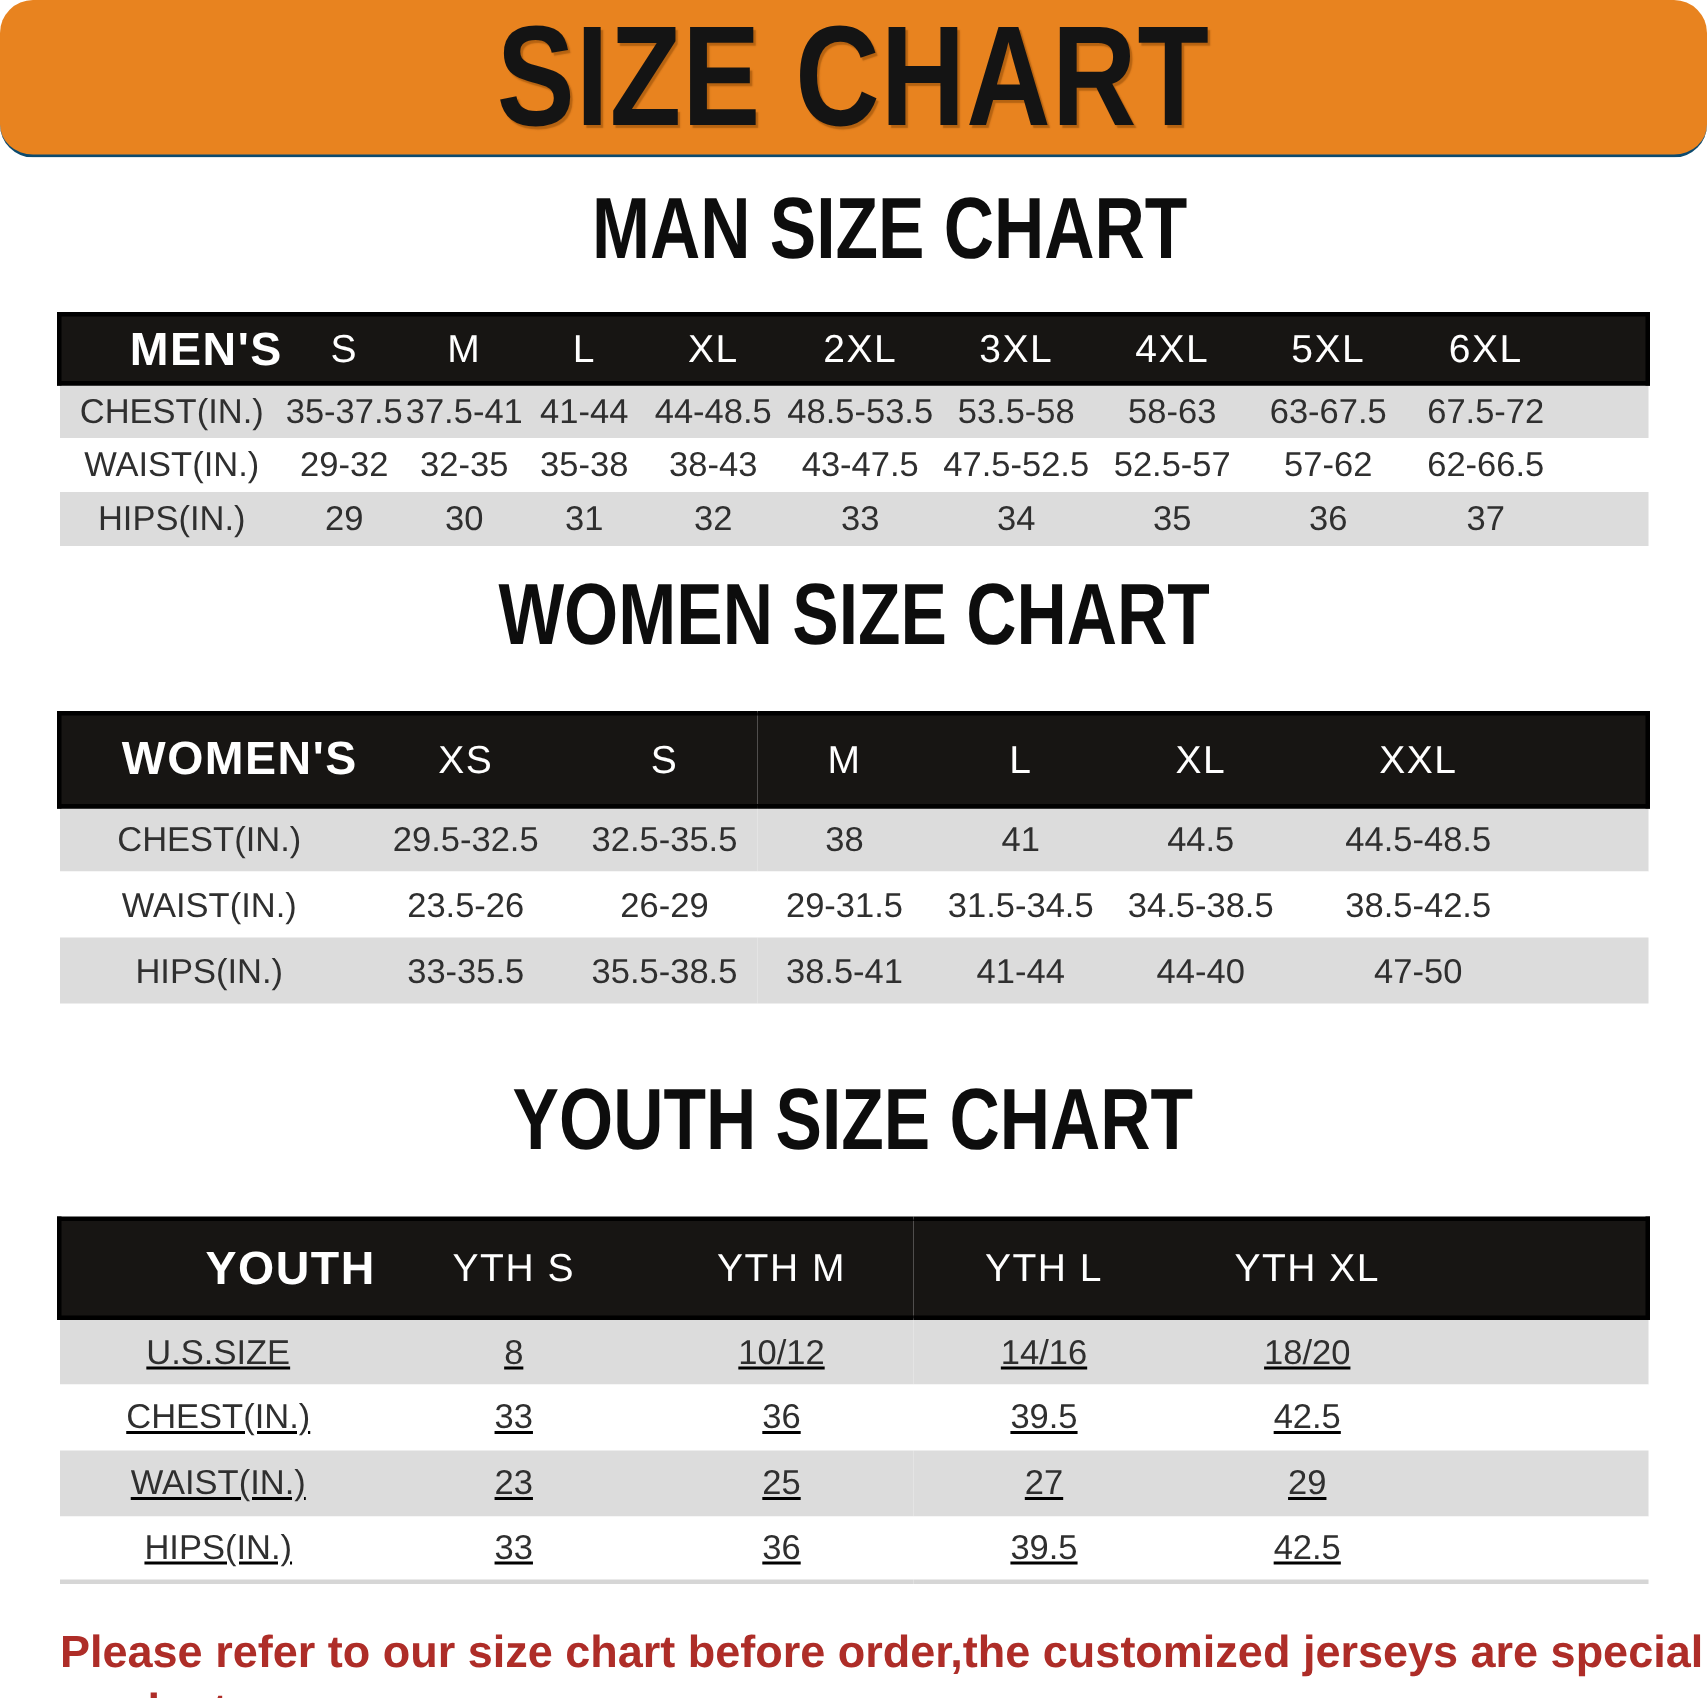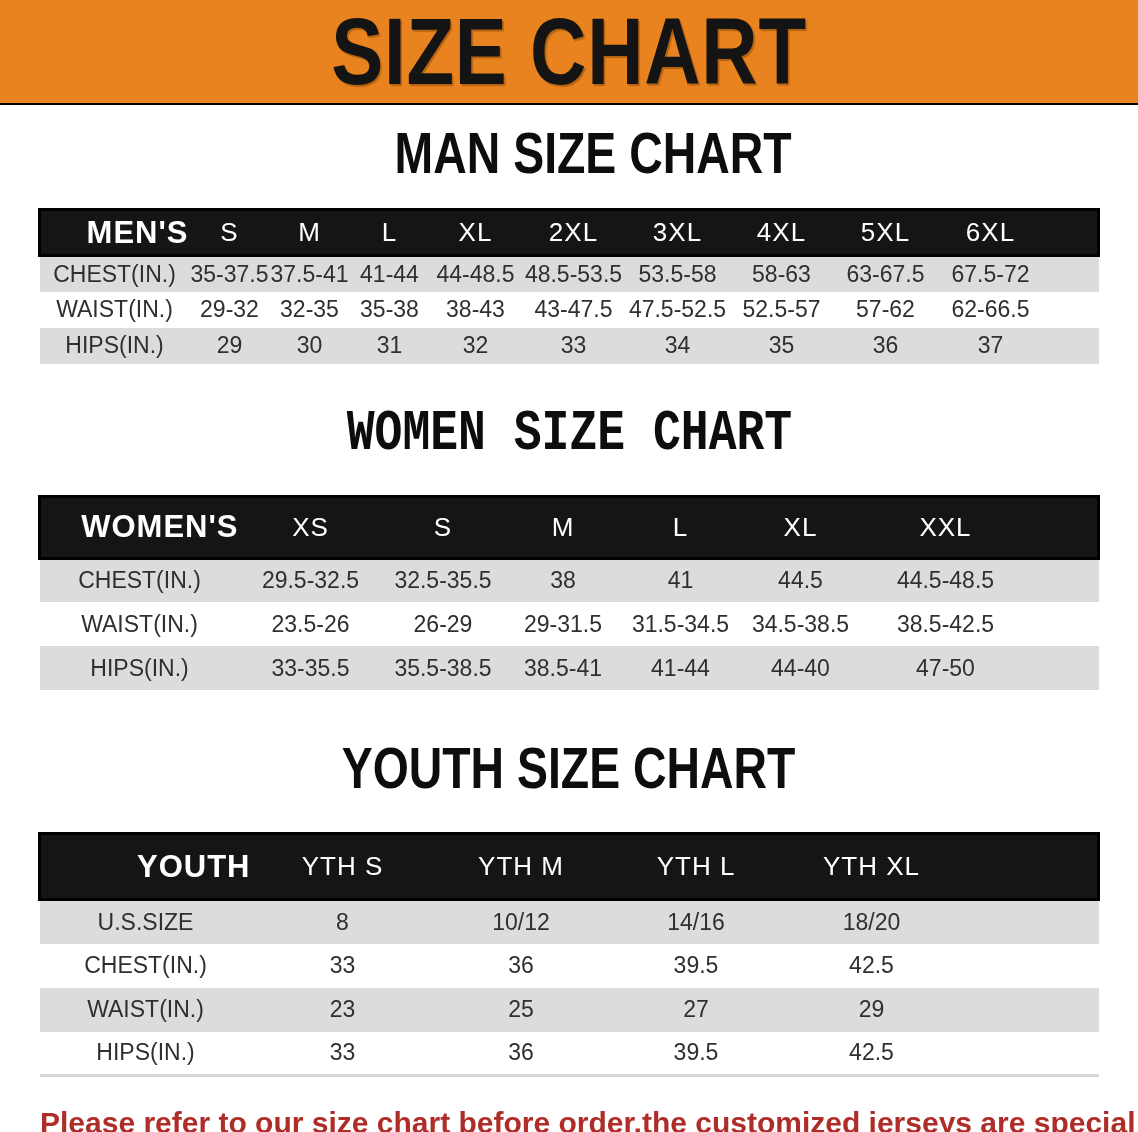--- a/index.html
+++ b/index.html
@@ -2,36 +2,36 @@
 <html><head>
 <meta charset="utf-8">
 <style>
   html,body{margin:0;padding:0;}
   body{
     width:1138px;height:1132px;background:#ffffff;
     font-family:"Liberation Sans",sans-serif;overflow:hidden;
   }
   
   .banner{
-    height:103px;background:#E8831F;border-bottom:2px solid #000000;
-    display:flex;align-items:center;justify-content:center;
+    height:103px;background:#E8831F;border-bottom:2px solid #0c4a6e;
+    display:flex;align-items:center;justify-content:center;border-radius:22px;
   }
   .banner-title{
     display:inline-block;font-size:95px;font-weight:bold;color:#141414;
     line-height:1;letter-spacing:1px;transform:scaleX(0.82);
     text-shadow:2px 2px 1px rgba(120,60,0,0.45);
   }
   
   .section-heading{margin:0;text-align:center;line-height:56px;}
   .section-heading .condensed{
     display:inline-block;font-size:58px;font-weight:bold;color:#0d0d0d;
     transform:scaleX(0.80);letter-spacing:0px;white-space:nowrap;
   }
   .heading-men{margin:20px 0 15px 0;padding-left:48px;}
-  .heading-women{margin:42px 0 24px 0;font-family:Liberation Mono, monospace;}
+  .heading-women{margin:18px 0 24px 0;}
   .heading-youth{margin:50px 0 24px 0;}
   
   table.size-table{
     width:1059px;margin:0 auto;border-collapse:collapse;table-layout:fixed;
   }
   table.size-table thead tr{
     background:#171513;border:3px solid #000000;
   }
   table.size-table th{
     color:#ffffff;vertical-align:middle;white-space:nowrap;overflow:visible;
@@ -46,21 +46,21 @@
     text-align:center;font-size:23px;color:#2f2f2f;vertical-align:middle;white-space:nowrap;
   }
   td.label-td{font-size:24px;margin-left:36px;}
   tbody tr{background:#ffffff;}
   tbody tr:nth-child(odd){background:#DCDCDC;}
   .table-men thead tr{height:46px;}
   .table-men tbody tr{height:36px;}
   .table-women thead tr{height:62px;}
   .table-women tbody tr{height:44px;}
   .table-youth thead tr{height:66px;}
-  .table-youth tbody tr{height:44px;}
+  .table-youth tbody tr{height:44px;text-decoration:underline;}
   .table-youth{border-bottom:3px solid #d6d6d6;}
   .table-women td, .table-youth td{font-size:24px;}
   
   .disclaimer{margin:26px 0 0 40px;}
   .disclaimer p{
     margin:0;font-size:30px;line-height:39px;font-weight:bold;
     color:#AE2D28;letter-spacing:0px;
   }
 </style>
 </head>

